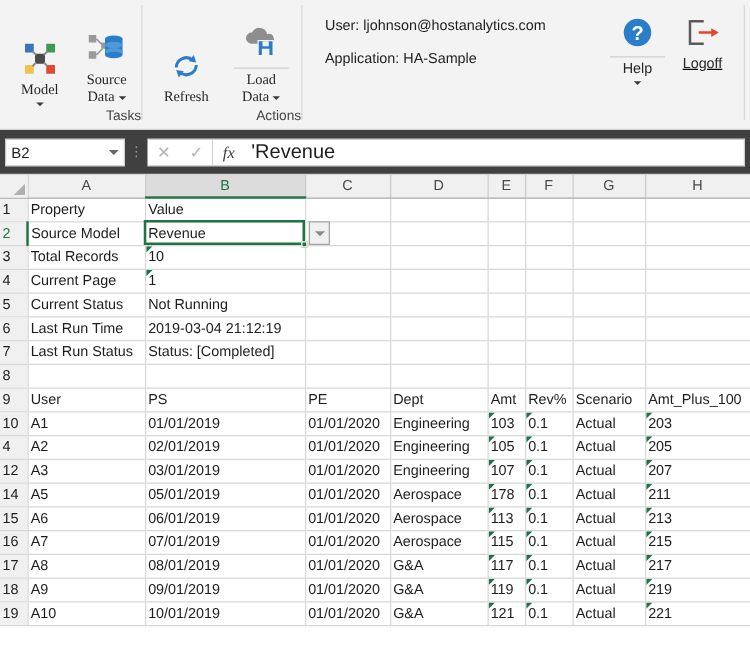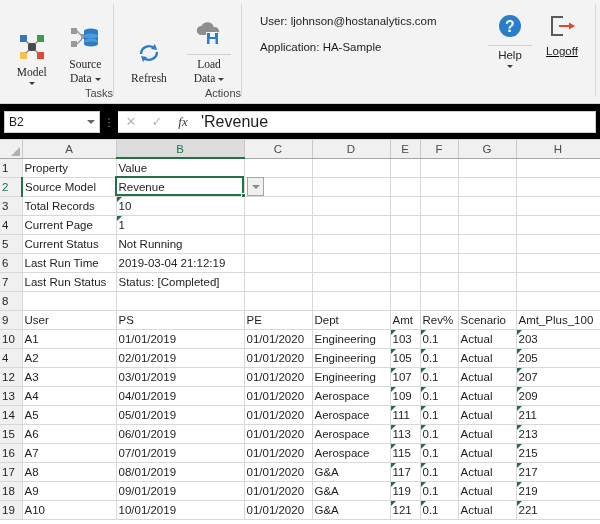--- a/index.html
+++ b/index.html
@@ -116,21 +116,21 @@
   #right-tools .vsep {
     width: 1px;
     background: #d8d8d8;
     height: 92px;
     margin-left: 6px;
   }
 
   
   #formula-bar {
     height: 36px;
-    background: #000000;
+    background: #404040;
     display: flex;
     align-items: center;
     padding: 0 4px;
     border-bottom: 1px solid #d4d4d4;
   }
   #name-box {
     width: 96px;
     height: 22px;
     background: #fff;
     border: 1px solid #d0d0d0;
@@ -579,37 +579,26 @@
           <td>A3</td>
           <td>03/01/2019</td>
           <td>01/01/2020</td>
           <td>Engineering</td>
           <td class="errtag">107</td>
           <td class="errtag">0.1</td>
           <td>Actual</td>
           <td class="errtag">207</td>
         </tr>
         <tr>
-          <td class="rowhead">13</td>
-          <td>A4</td>
-          <td>04/01/2019</td>
-          <td>01/01/2020</td>
-          <td>Aerospace</td>
-          <td class="errtag">109</td>
-          <td class="errtag">0.1</td>
-          <td>Actual</td>
-          <td class="errtag">209</td>
-        </tr>
-        <tr>
           <td class="rowhead">14</td>
           <td>A5</td>
           <td>05/01/2019</td>
           <td>01/01/2020</td>
           <td>Aerospace</td>
-          <td class="errtag">111</td>
+          <td class="errtag">178</td>
           <td class="errtag">0.1</td>
           <td>Actual</td>
           <td class="errtag">211</td>
         </tr>
         <tr>
           <td class="rowhead">15</td>
           <td>A6</td>
           <td>06/01/2019</td>
           <td>01/01/2020</td>
           <td>Aerospace</td>

